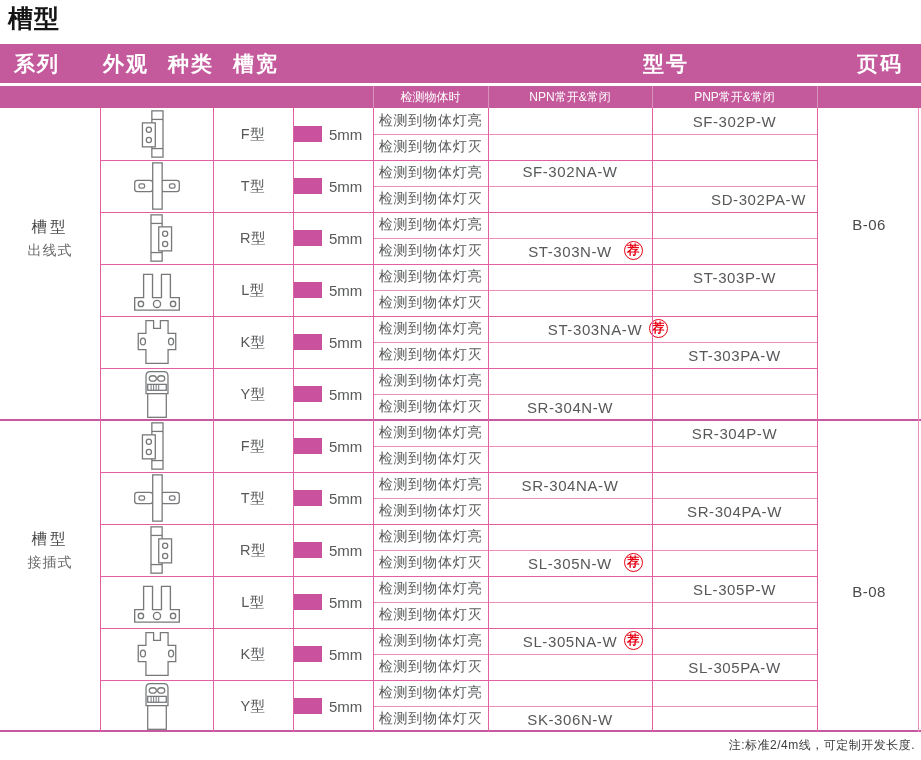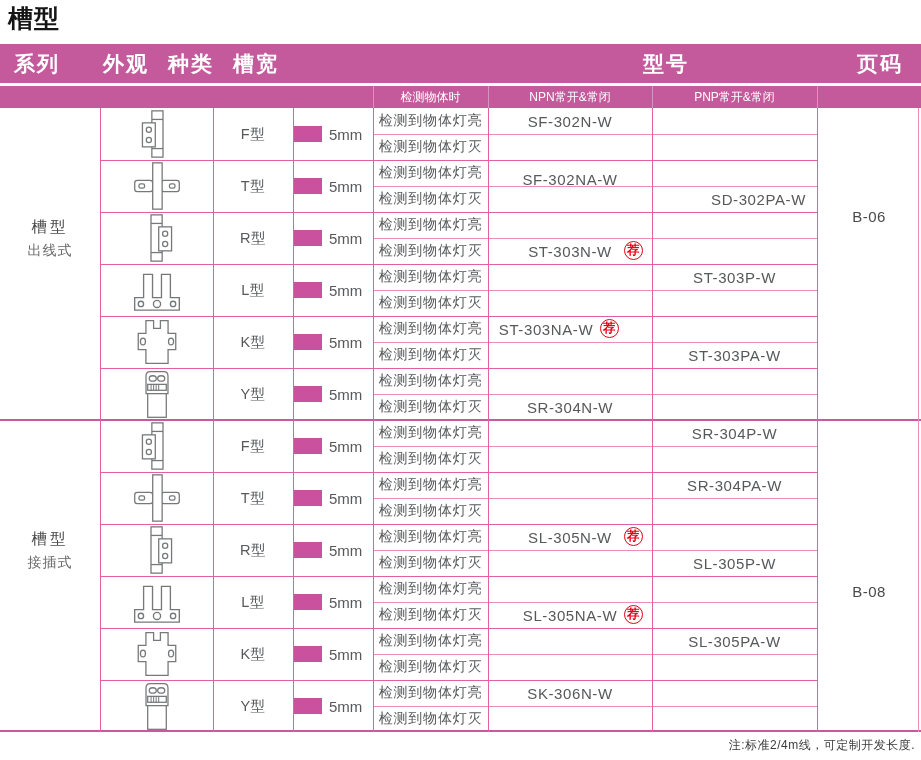--- a/index.html
+++ b/index.html
@@ -52,21 +52,21 @@
     <span class="sep" style="left:817px"></span>
   </div>
 
   <div class="table" id="table">
       <div class="cell series-cell" style="left: 0px; top: 0px; width: 100px; height: 312px;">
         <div class="series-inner">
        <div class="series-title">槽型</div>
        <div class="series-sub">出线式</div>
      </div>
       </div>
-      <div class="cell page-cell" style="left: 817px; top: 4px; width: 104px; height: 260px;">
+      <div class="cell page-cell" style="left: 817px; top: 12px; width: 104px; height: 260px;">
         <span class="page-code">B-06</span>
       </div>
       <div class="cell icon-cell" style="left: 100px; top: 0px; width: 113px; height: 52px;">
         <span>
           <svg viewBox="0 0 44 56" width="38" height="48">
    <rect x="16" y="1" width="13" height="54" fill="#fff" stroke="#77787a" stroke-width="1.5"></rect>
    <line x1="16" y1="11" x2="29" y2="11" stroke="#77787a" stroke-width="1.5"></line>
    <line x1="16" y1="45" x2="29" y2="45" stroke="#77787a" stroke-width="1.5"></line>
    <rect x="5" y="15" width="15" height="28" fill="#fff" stroke="#77787a" stroke-width="1.5"></rect>
    <circle cx="12.5" cy="23" r="3" fill="#fff" stroke="#77787a" stroke-width="1.5"></circle>
@@ -77,27 +77,27 @@
       <div class="cell type-cell" style="left: 213px; top: 0px; width: 80px; height: 52px;">
         <span>F型</span>
       </div>
       <div class="cell slot-cell" style="left: 293px; top: 0px; width: 80px; height: 52px;">
         <span class="swatch"></span>
         <span>5mm</span>
       </div>
       <div class="cell detect-cell" style="left: 373px; top: 0px; width: 115px; height: 26px;">
         <span>检测到物体灯亮</span>
       </div>
-      <div class="cell model-cell" style="left: 488px; top: 0px; width: 164px; height: 26px;">
-        <span>SF-302N-W</span>
+      <div class="cell model-cell" style="left: 652px; top: 0px; width: 165px; height: 26px;">
+        <span>SF-302P-W</span>
       </div>
       <div class="cell detect-cell" style="left: 373px; top: 26px; width: 115px; height: 26px;">
         <span>检测到物体灯灭</span>
       </div>
-      <div class="cell model-cell" style="left: 488px; top: 32px; width: 164px; height: 26px; text-align: center;">
+      <div class="cell model-cell" style="left: 488px; top: 24px; width: 164px; height: 26px; text-align: center;">
         <span>SF-302NA-W</span>
       </div>
       <div class="cell model-cell" style="left: 676px; top: 26px; width: 165px; height: 26px;">
         <span>SD-302PA-W</span>
       </div>
       <div class="cell icon-cell" style="left: 100px; top: 52px; width: 113px; height: 52px;">
         <span>
           <svg viewBox="0 0 56 56" width="48" height="48">
    <rect x="2" y="21.5" width="21" height="13" rx="3" fill="#fff" stroke="#77787a" stroke-width="1.5"></rect>
    <rect x="33" y="21.5" width="21" height="13" rx="3" fill="#fff" stroke="#77787a" stroke-width="1.5"></rect>
@@ -120,21 +120,21 @@
       <div class="cell model-cell" style="left: 488px; top: 52px; width: 164px; height: 26px;">
         <span>ST-303N-W</span>
         <span class="badge">荐</span>
       </div>
       <div class="cell model-cell" style="left: 652px; top: 52px; width: 165px; height: 26px;">
         <span>ST-303P-W</span>
       </div>
       <div class="cell detect-cell" style="left: 373px; top: 78px; width: 115px; height: 26px;">
         <span>检测到物体灯灭</span>
       </div>
-      <div class="cell model-cell" style="left: 464px; top: 78px; width: 164px; height: 26px;">
+      <div class="cell model-cell" style="left: 513px; top: 78px; width: 164px; height: 26px;">
         <span>ST-303NA-W</span>
         <span class="badge">荐</span>
       </div>
       <div class="cell model-cell" style="left: 652px; top: 78px; width: 165px; height: 26px;">
         <span>ST-303PA-W</span>
       </div>
       <div class="cell icon-cell" style="left: 100px; top: 104px; width: 113px; height: 52px;">
         <span>
           <svg viewBox="0 0 44 56" width="38" height="48">
    <rect x="15" y="1" width="13" height="54" fill="#fff" stroke="#77787a" stroke-width="1.5"></rect>
@@ -157,20 +157,23 @@
         <span>检测到物体灯亮</span>
       </div>
       <div class="cell model-cell" style="left: 488px; top: 104px; width: 164px; height: 26px;">
         <span>SR-304N-W</span>
       </div>
       <div class="cell model-cell" style="left: 652px; top: 104px; width: 165px; height: 26px;">
         <span>SR-304P-W</span>
       </div>
       <div class="cell detect-cell" style="left: 373px; top: 130px; width: 115px; height: 26px;">
         <span>检测到物体灯灭</span>
+      </div>
+      <div class="cell model-cell" style="left: 488px; top: 130px; width: 164px; height: 26px;">
+        <span>SR-304NA-W</span>
       </div>
       <div class="cell model-cell" style="left: 652px; top: 130px; width: 165px; height: 26px;">
         <span>SR-304PA-W</span>
       </div>
       <div class="cell icon-cell" style="left: 100px; top: 156px; width: 113px; height: 52px;">
         <span>
           <svg viewBox="0 0 56 50" width="50" height="45">
    <path d="M3,47 V33 H13 V7 H23 V33 H33 V7 H43 V33 H53 V47 Z" fill="#fff" stroke="#77787a" stroke-width="1.5"></path>
    <circle cx="10" cy="40" r="3" fill="#fff" stroke="#77787a" stroke-width="1.5"></circle>
             <circle cx="28" cy="40" r="4" fill="#fff" stroke="#77787a" stroke-width="1.5"></circle>

